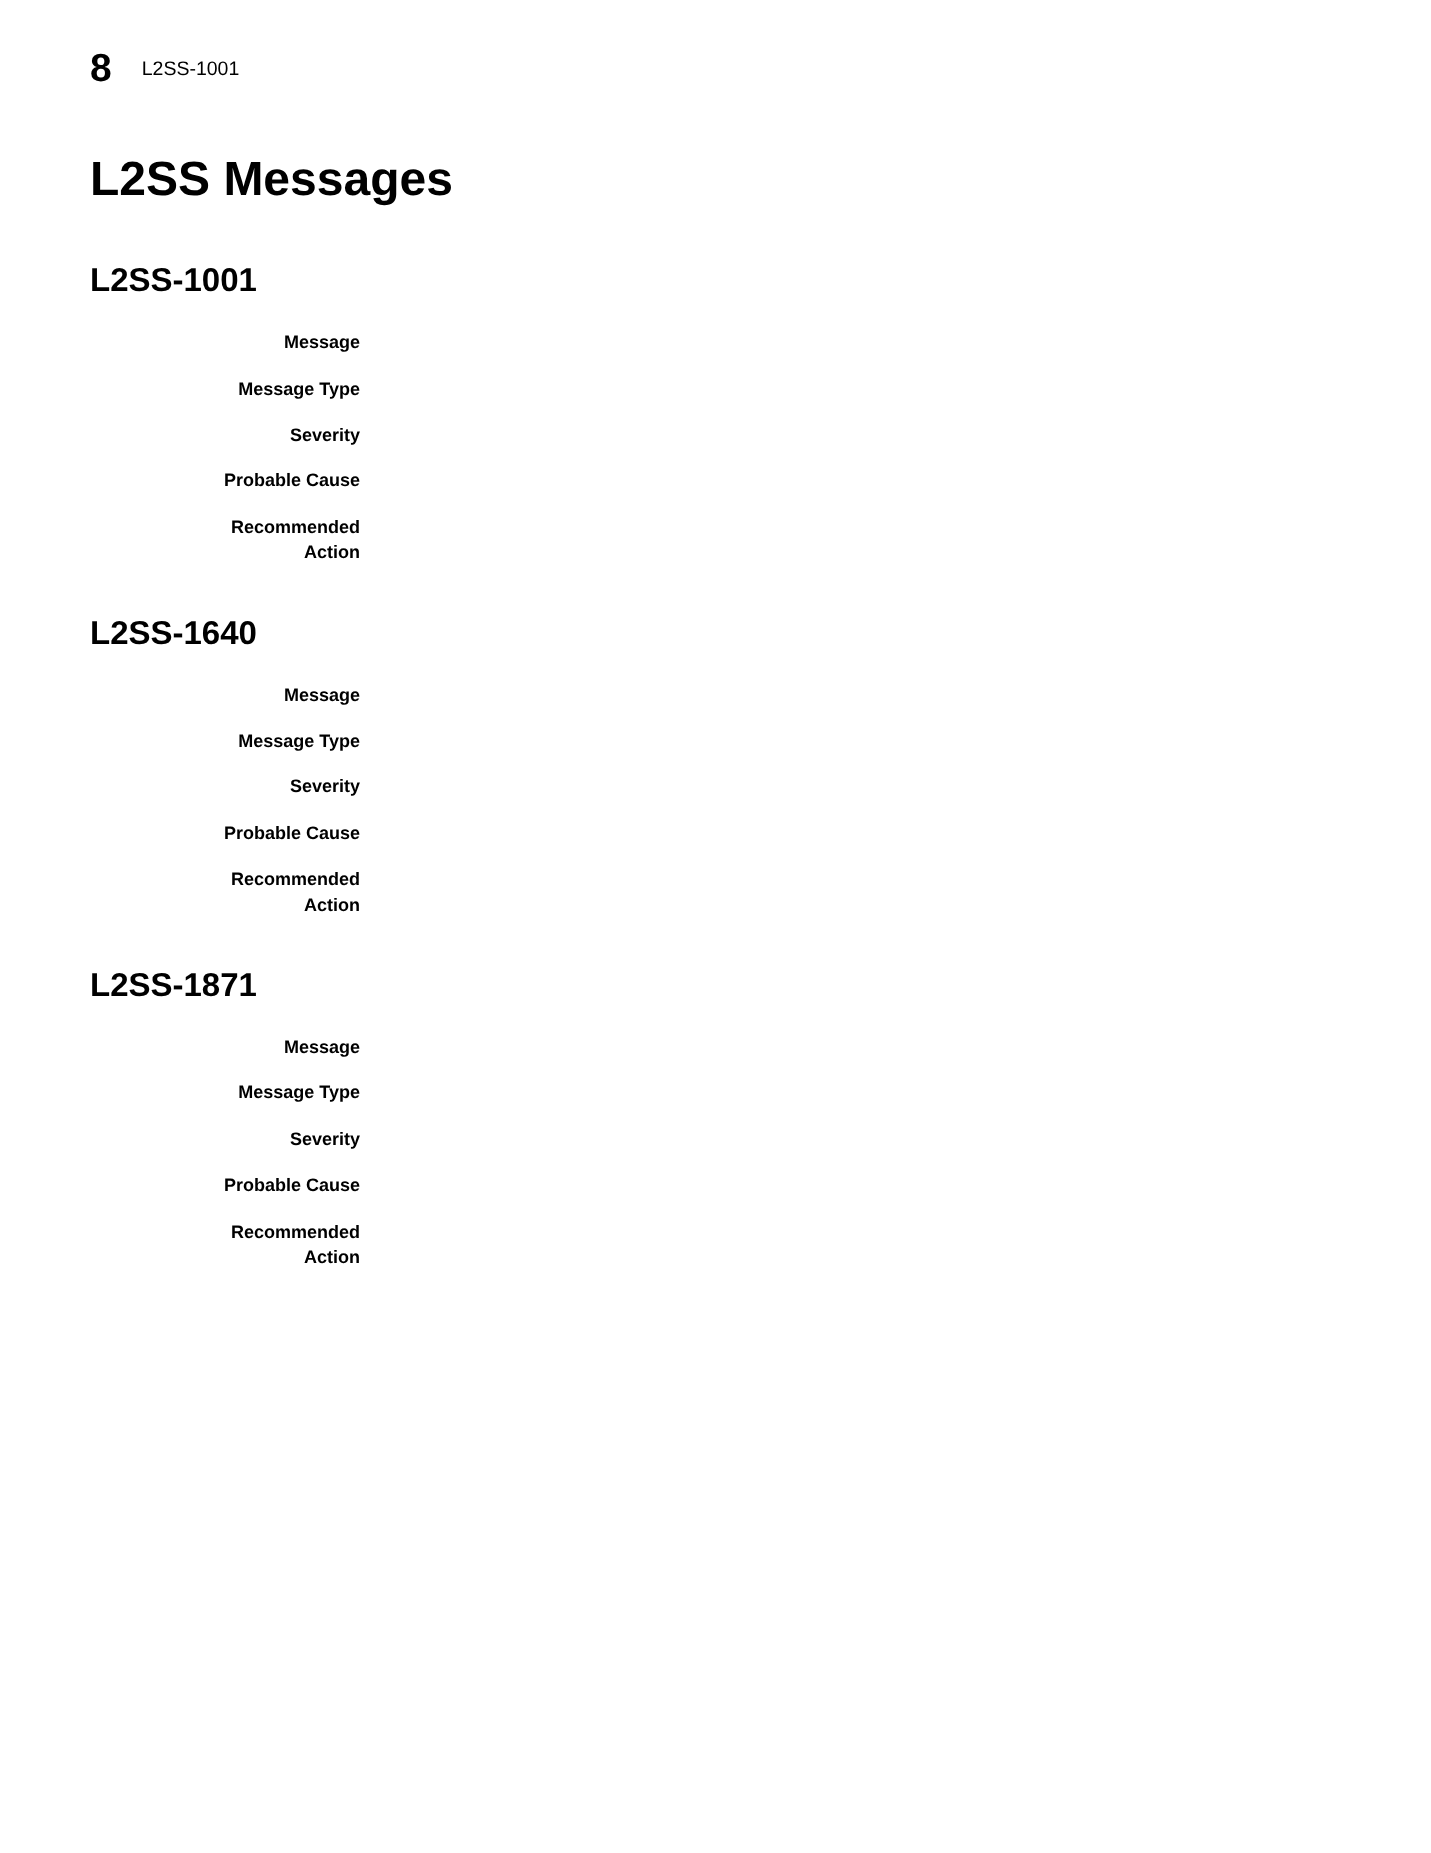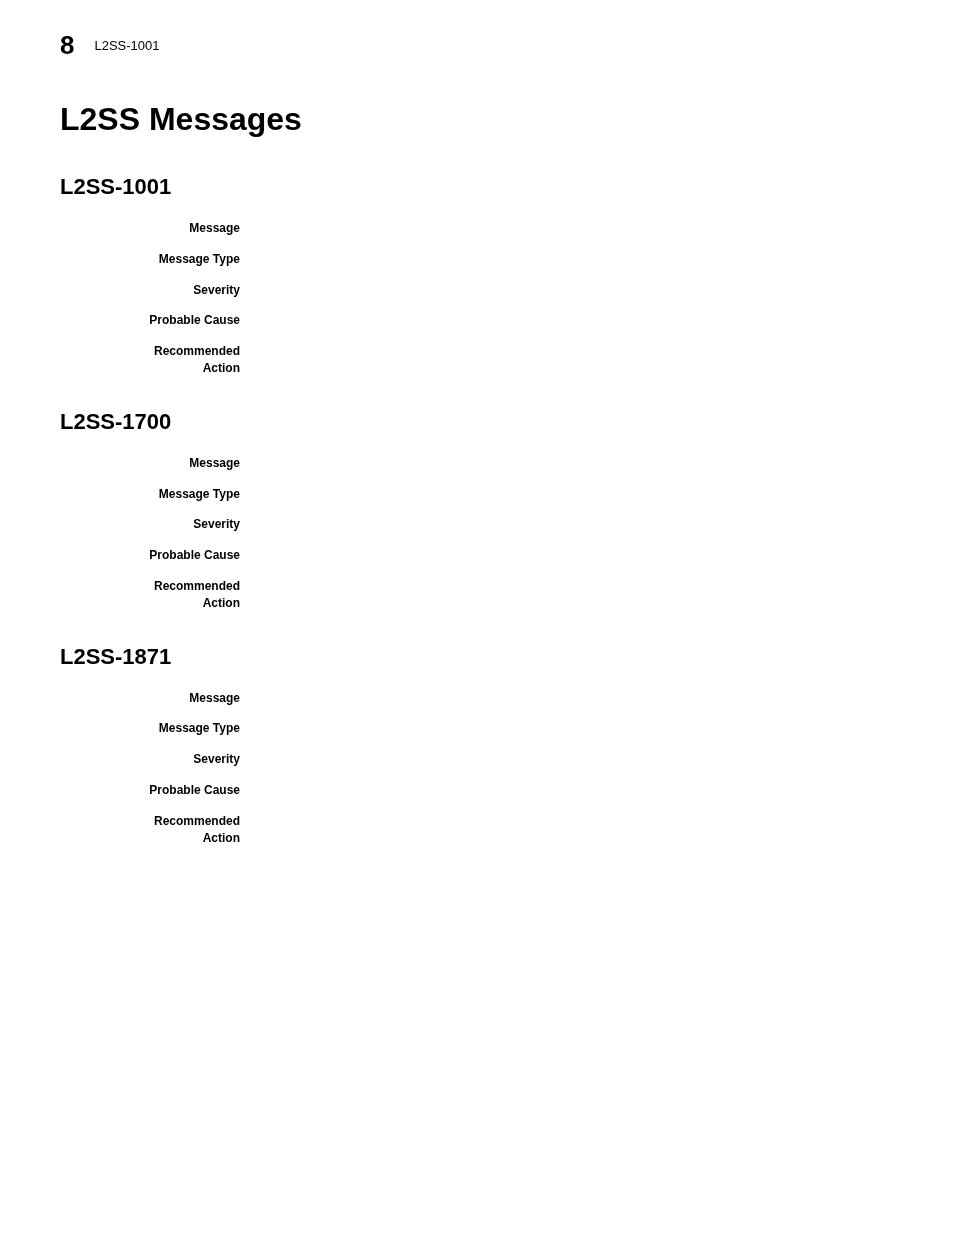--- a/index.html
+++ b/index.html
@@ -109,21 +109,21 @@
           <div class="field-label" style="white-space: pre-line;">Probable Cause</div>
           <div class="field-value"></div>
         </div>
         <div class="field-row">
           <div class="field-label" style="white-space: pre-line;">Recommended
 Action</div>
           <div class="field-value"></div>
         </div>
       </div>
       <div class="message-section">
-        <h2 class="message-code">L2SS-1700</h2>
+        <h2 class="message-code">L2SS-1640</h2>
         <div class="field-row">
           <div class="field-label" style="white-space: pre-line;">Message</div>
           <div class="field-value"></div>
         </div>
         <div class="field-row">
           <div class="field-label" style="white-space: pre-line;">Message Type</div>
           <div class="field-value"></div>
         </div>
         <div class="field-row">
           <div class="field-label" style="white-space: pre-line;">Severity</div>

